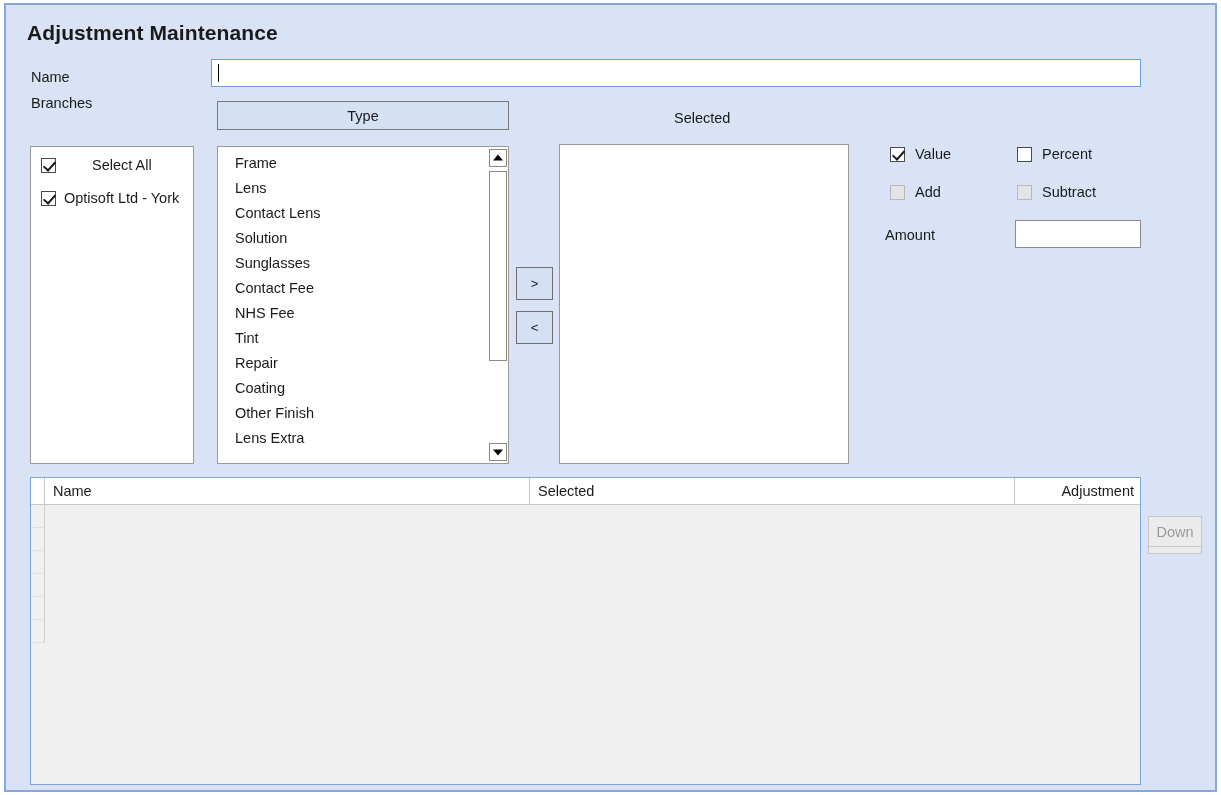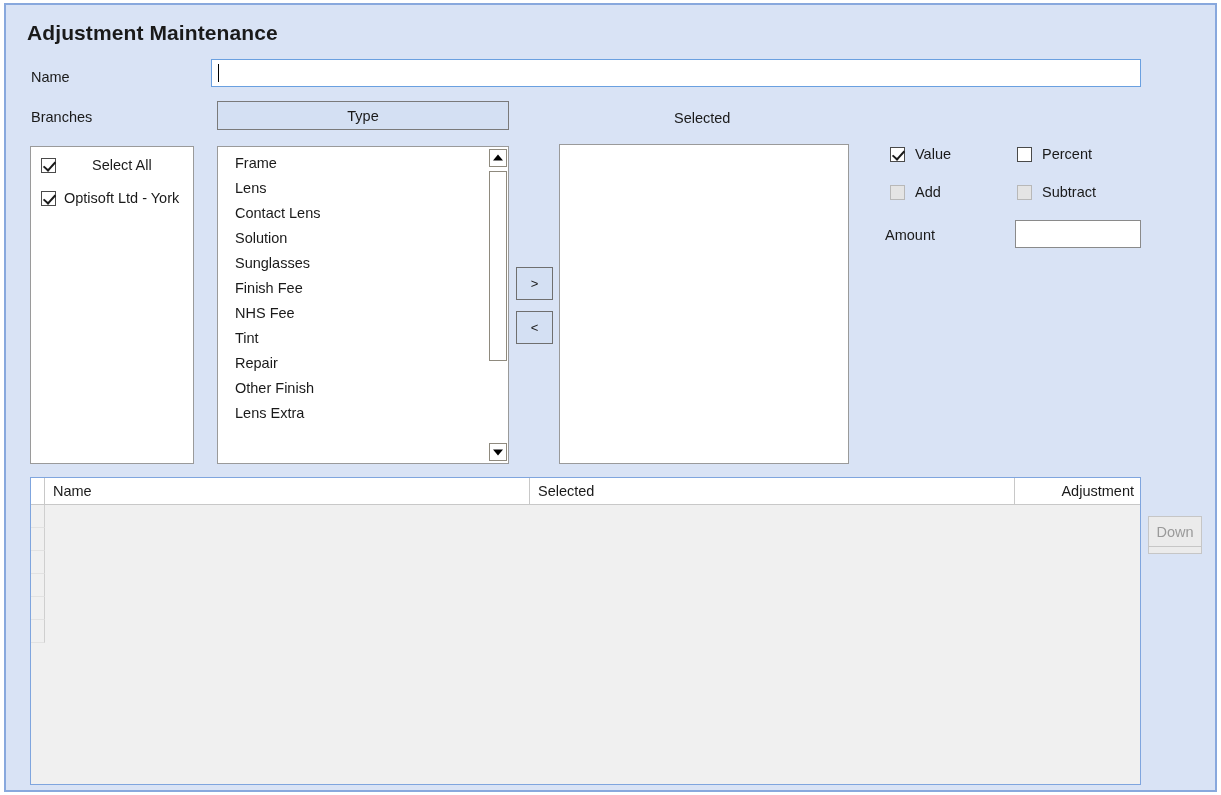--- a/index.html
+++ b/index.html
@@ -306,21 +306,21 @@
 <body>
 
 <div id="app">
 
   <div class="title">Adjustment Maintenance</div>
 
   <div class="lbl" style="left:25px; top:64px;">Name</div>
   <input class="name-input" type="text" value="" style="">
   <div class="caret"></div>
 
-  <div class="lbl" style="left:25px; top:104px;">Branches</div>
+  <div class="lbl" style="left:25px; top:90px;">Branches</div>
   <button class="type-btn">Type</button>
 
   <div class="lbl" style="left:668px; top:105px;">Selected</div>
 
   <div class="branches-panel">
     <div class="chk-row r0">
       <span class="chkbox checked"></span>
       <span class="chk-label">Select All</span>
     </div>
     <div class="chk-row r1">
@@ -329,24 +329,25 @@
     </div>
   </div>
 
   <div class="type-list">
     <div class="items">
       <div class="item">Frame</div>
       <div class="item">Lens</div>
       <div class="item">Contact Lens</div>
       <div class="item">Solution</div>
       <div class="item">Sunglasses</div>
-      <div class="item">Finish Fee</div>
+      <div class="item">Contact Fee</div>
       <div class="item">NHS Fee</div>
       <div class="item">Tint</div>
       <div class="item">Repair</div>
+      <div class="item">Coating</div>
       <div class="item">Other Finish</div>
       <div class="item">Lens Extra</div>
     </div>
     <div class="sbar">
       <div class="sb-btn up">
         <span class="arr"></span>
       </div>
       <div class="sb-thumb"></div>
       <div class="sb-btn down">
         <span class="arr"></span>

